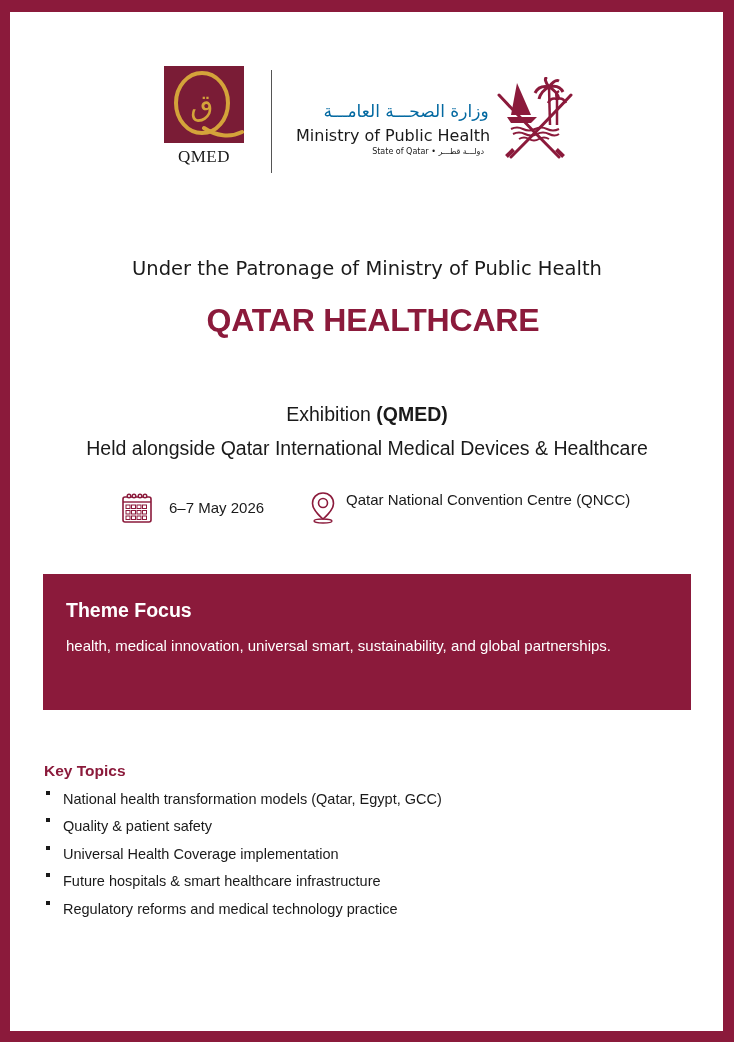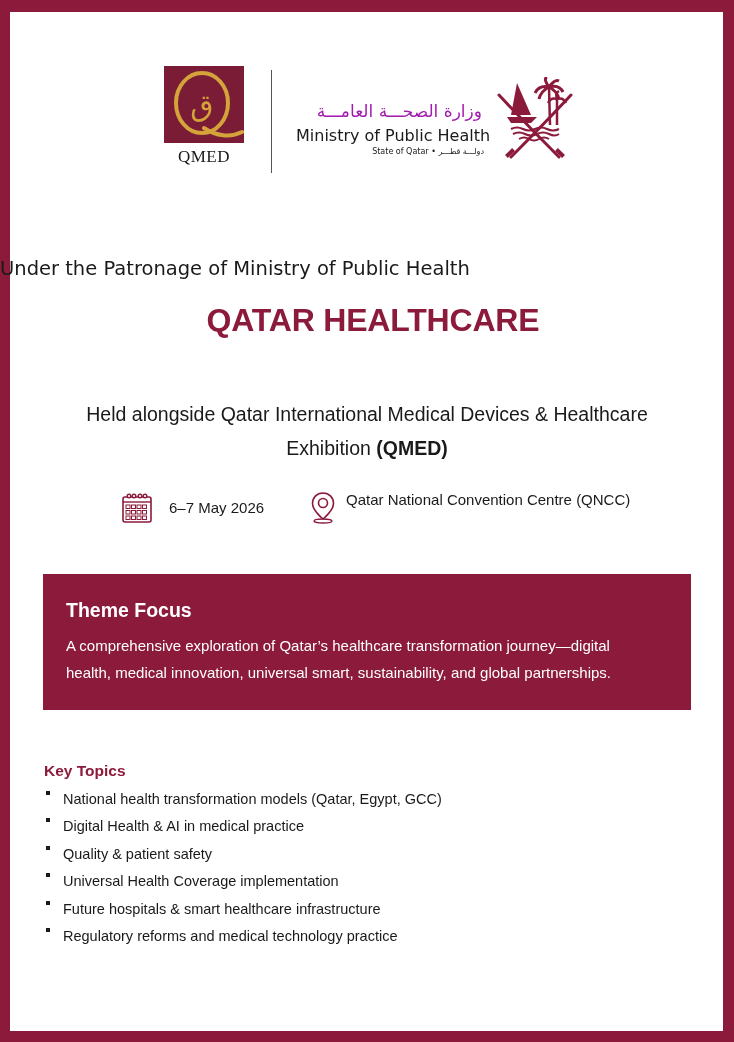--- a/index.html
+++ b/index.html
@@ -16,30 +16,30 @@
 
     
     .qmed-logo { position: absolute; left: 164px; top: 66px; width: 80px; height: 110px; }
     .qmed-box { width: 80px; height: 77px; background: #7a1c36; position: relative; overflow: hidden; }
     .qmed-word {
       font-family: "Liberation Serif", serif; font-size: 17px; letter-spacing: 0.5px;
       color: #1a1a1a; text-align: center; margin-top: 4px; line-height: 20px;
     }
     .divider { position: absolute; left: 271px; top: 70px; width: 1px; height: 103px; background: #555; }
 
-    .moph-ar { position: absolute; left: 296px; top: 100px; width: 186px; text-align: right;
-      font-size: 17px; color: #a21caf; direction: rtl; line-height: 22px; }
+    .moph-ar { position: absolute; left: 313px; top: 100px; width: 186px; text-align: center;
+      font-size: 17px; color: #0369a1; direction: rtl; line-height: 22px; }
     .moph-en { position: absolute; left: 296px; top: 126px; width: 190px;
       font-size: 16px; color: #1a1a1a; line-height: 20px; white-space: nowrap; }
     .moph-sub { position: absolute; left: 350px; top: 146px; width: 134px; text-align: right;
       font-size: 8px; color: #1a1a1a; line-height: 12px; white-space: nowrap; }
     .emblem { position: absolute; left: 497px; top: 77px; width: 76px; height: 88px; }
 
     
-    .patronage { position: absolute; left: 0; top: 256px; width: 734px; text-align: left;
+    .patronage { position: absolute; left: 0; top: 256px; width: 734px; text-align: center;
       font-size: 19.5px; color: #1a1a1a; line-height: 26px; }
     .title { position: absolute; left: 6px; top: 300px; width: 734px; text-align: center;
       font-family: "Liberation Sans", sans-serif; font-weight: bold; color: #8b1a3b;
       font-size: 32px; line-height: 41px; letter-spacing: -0.2px; }
     .subtitle { position: absolute; left: 40px; top: 397px; width: 654px; text-align: center;
       font-family: "Liberation Sans", sans-serif; font-size: 19.5px; color: #1a1a1a; line-height: 34px; }
     .subtitle b { font-weight: bold; }
 
     
     .meta-date { position: absolute; left: 121px; top: 491px; height: 33px; display: flex; align-items: center; }
@@ -104,22 +104,22 @@
     <path d="M16 57 q 6 -3 12 0 t 12 0 t 12 0 t 10 0" fill="none" stroke="#8b1a3b" stroke-width="2"></path>
     <path d="M22 62 q 5 -3 10 0 t 10 0 t 10 0" fill="none" stroke="#8b1a3b" stroke-width="2"></path>
   </svg>
 </div>
 
 <div class="patronage">Under the Patronage of Ministry of Public Health</div>
 <div class="title">
   <div>QATAR HEALTHCARE</div>
 </div>
 <div class="subtitle">
+  <div><span>Exhibition </span><b>(QMED)</b></div>
   <div>Held alongside Qatar International Medical Devices &amp; Healthcare</div>
-  <div><span>Exhibition </span><b>(QMED)</b></div>
 </div>
 
 <div class="meta-date">
   <svg width="32" height="32" viewBox="0 0 32 32">
     <rect x="2" y="5" width="28" height="25" rx="2" fill="none" stroke="#8b1a3b" stroke-width="1.6"></rect>
     <line x1="2" y1="10" x2="30" y2="10" stroke="#8b1a3b" stroke-width="1.4"></line>
     <g stroke="#8b1a3b" stroke-width="1.4" fill="#fff">
       <circle cx="8" cy="4" r="1.8"></circle>
         <circle cx="13" cy="4" r="1.8"></circle>
         <circle cx="19" cy="4" r="1.8"></circle>
@@ -148,34 +148,29 @@
     <path d="M13 2 C 6.5 2 2.5 6.8 2.5 12.5 C 2.5 19.5 13 28 13 28 C 13 28 23.5 19.5 23.5 12.5 C 23.5 6.8 19.5 2 13 2 Z" fill="none" stroke="#8b1a3b" stroke-width="1.6"></path>
     <circle cx="13" cy="12" r="4.5" fill="none" stroke="#8b1a3b" stroke-width="1.6"></circle>
     <ellipse cx="13" cy="30" rx="9" ry="2" fill="none" stroke="#8b1a3b" stroke-width="1.3"></ellipse>
   </svg>
   <span class="meta-text">Qatar National Convention Centre (QNCC)</span>
 </div>
 
 <div class="theme-box">
   <div class="theme-title">Theme Focus</div>
   <div class="theme-text">
-    <div>A comprehensive exploration of Qatar’s healthcare transformation journey—digital</div>
     <div>health, medical innovation, universal smart, sustainability, and global partnerships.</div>
   </div>
 </div>
 
 <div class="topics-title">Key Topics</div>
 <ul class="topics-list">
   <li>
       <span class="bullet"></span>
       <span>National health transformation models (Qatar, Egypt, GCC)</span>
-    </li>
-  <li>
-      <span class="bullet"></span>
-      <span>Digital Health &amp; AI in medical practice</span>
     </li>
   <li>
       <span class="bullet"></span>
       <span>Quality &amp; patient safety</span>
     </li>
   <li>
       <span class="bullet"></span>
       <span>Universal Health Coverage implementation</span>
     </li>
   <li>

